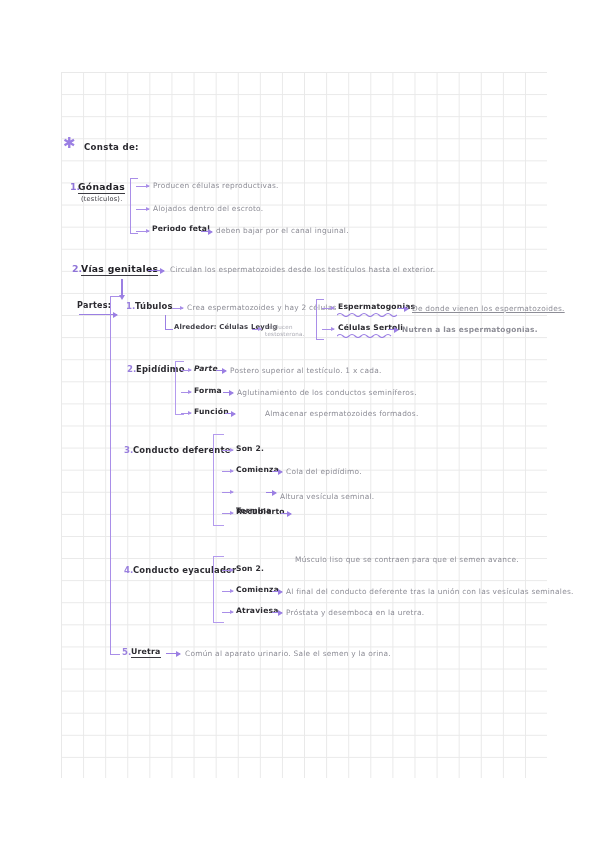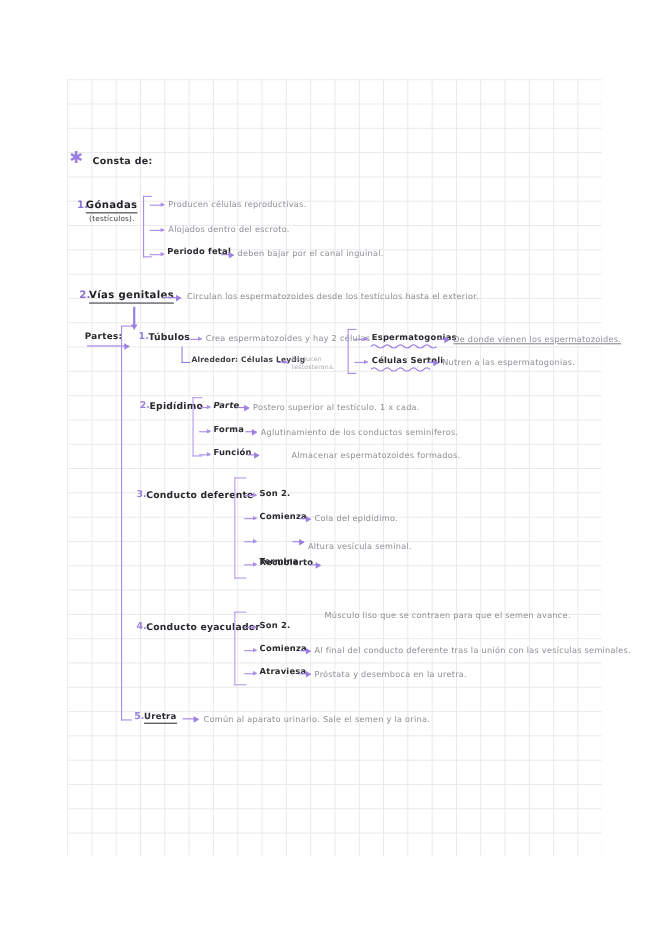--- a/index.html
+++ b/index.html
@@ -134,21 +134,21 @@
   <div class="ink body-txt" style="left:412px;top:305px;text-decoration:underline;">De donde vienen los espermatozoides.</div>
 
   <div class="arrow thin" style="left:322px;top:329px;width:12px;"></div>
   <div class="ink lbl" style="left:338px;top:324px;font-size:7.6px;">Células Sertoli</div>
   <div class="wavy" style="left:337px;top:333px;width:55px;">
     <svg width="55" height="5">
         <path d="M0 3 Q3 0 6 3 T12 3 T18 3 T24 3 T30 3 T36 3 T42 3 T48 3 T54 3" stroke="#9b7fe3" stroke-width="1.1" fill="none"></path>
       </svg>
   </div>
   <div class="arrow" style="left:388px;top:329px;width:10px;"></div>
-  <div class="ink body-txt" style="left:402px;top:326px;">Nutren a las espermatogonias.</div>
+  <div class="ink body-txt" style="left:402px;top:326px;font-weight:bold;">Nutren a las espermatogonias.</div>
 
   <div class="ink num-sm" style="left:127px;top:365px;">2.</div>
   <div class="ink lbl" style="left:136px;top:365px;font-size:8.4px;">Epidídimo</div>
 
   <div class="bracket thin" style="left:175px;top:361px;width:8px;height:52px;"></div>
 
   <div class="arrow thin" style="left:181px;top:370px;width:10px;"></div>
   <div class="ink lbl" style="left:194px;top:365px;font-size:7.6px;font-style:italic;">Parte</div>
   <div class="arrow" style="left:216px;top:370px;width:10px;"></div>
   <div class="ink body-txt" style="left:230px;top:367px;">Postero superior al testículo. 1 x cada.</div>

